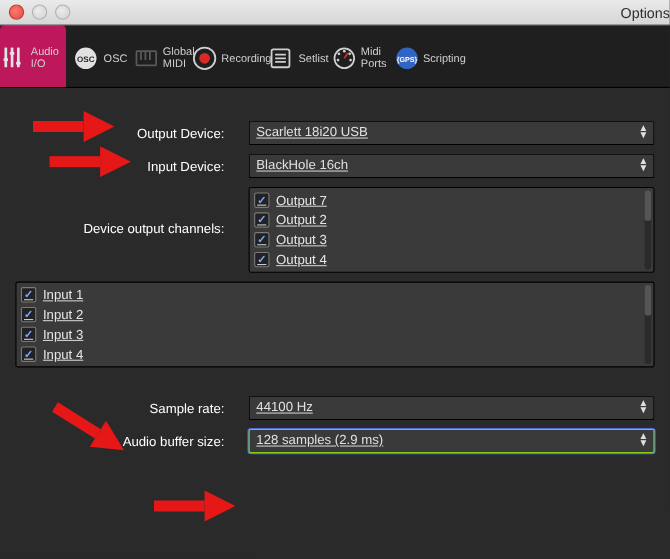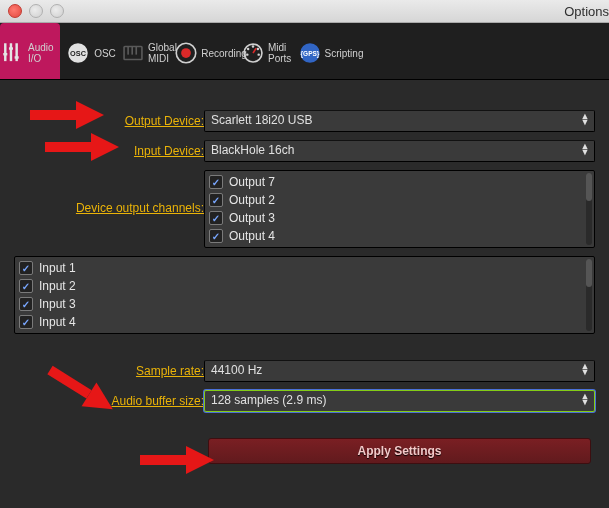--- a/index.html
+++ b/index.html
@@ -13,22 +13,22 @@
   .title{position:absolute;left:0;right:0;text-align:right;color:#2e2e2e;font-size:13px;}
   
   .tabs{height:56px;background:#1f1f1f;display:flex;border-bottom:1px solid #000;}
   .tab{width:60px;display:flex;flex-direction:row;align-items:center;justify-content:center;color:#d0d0d0;font-size:10px;padding-top:4px;gap:2px;}
   .tab.selected{background:#be185d;border-radius:4px 4px 0 0;}
   .tab .ico{width:28px;height:28px;display:flex;align-items:center;justify-content:center;}
   
   .body{position:relative;padding:30px 14px 0 14px;}
   .row{display:flex;align-items:center;margin-bottom:8px;min-height:22px;}
   .row.tall{align-items:flex-start;}
-  .lbl{width:190px;flex:0 0 190px;text-align:right;padding-right:0;color:#eab308;font-size:12px;line-height:20px;text-decoration:underline;}
-  .ctrl{flex:1;}
+  .lbl{width:190px;flex:0 0 190px;text-align:right;padding-right:22px;color:#ffffff;font-size:12px;line-height:20px;}
+  .ctrl{flex:1;text-decoration:underline;}
   .select{background:#3a3a3a;border:1px solid #000;border-top-color:#111;border-radius:2px;height:20px;line-height:18px;padding:0 22px 0 6px;color:#e0e0e0;position:relative;font-size:12px;}
   .select.hl{border:1px solid #84cc16;box-shadow:0 0 0 1px #4a6fd6;}
   .select .arrows{position:absolute;right:4px;top:2px;width:10px;display:flex;flex-direction:column;align-items:center;line-height:6px;color:#e0e0e0;font-size:9px;}
   .listbox{background:#3a3a3a;border:1px solid #000;border-radius:2px;padding:2px 4px;position:relative;}
   .listbox .item{display:flex;align-items:center;gap:6px;height:18px;color:#e6e6e6;font-size:12px;}
   .listbox .chk{width:12px;height:12px;background:#222;border:1px solid #7a7a7a;border-radius:2px;display:flex;align-items:center;justify-content:center;color:#79a7ff;font-size:10px;font-weight:700;}
   .listbox .scroll{position:absolute;right:2px;top:2px;bottom:2px;width:6px;background:#2a2a2a;border-radius:3px;}
   .listbox .scrollthumb{position:absolute;right:2px;top:2px;height:28px;width:6px;background:#555;border-radius:3px;}
   .applybtn{margin-left:4px;margin-right:4px;height:24px;background:linear-gradient(#7a1f23,#611a1d);border:1px solid #3d0e10;border-radius:3px;color:#f4c9c9;font-size:12px;font-weight:600;display:flex;align-items:center;justify-content:center;text-shadow:0 1px 1px #000;}
   .spacer{height:18px;}
@@ -96,20 +96,33 @@
     <div class="tab">
       <div class="ico">
         <svg viewBox="0 0 32 32" width="26" height="26">
             <circle cx="16" cy="16" r="12" fill="none" stroke="#d0d0d0" stroke-width="2"></circle>
             <circle cx="16" cy="16" r="6" fill="#da2929"></circle>
           </svg>
       </div>
       <span>Recording</span>
     </div>
 
+    <div class="tab">
+      <div class="ico">
+        <svg viewBox="0 0 32 32" width="26" height="26">
+            <g stroke="#d0d0d0" stroke-width="2" fill="none">
+              <rect x="6" y="6" width="20" height="20" rx="2"></rect>
+              <line x1="10" y1="12" x2="22" y2="12"></line>
+              <line x1="10" y1="16" x2="22" y2="16"></line>
+              <line x1="10" y1="20" x2="22" y2="20"></line>
+            </g>
+          </svg>
+      </div>
+      <span>Setlist</span>
+    </div>
 
 
     <div class="tab">
       <div class="ico">
         <svg viewBox="0 0 32 32" width="26" height="26">
             <circle cx="16" cy="16" r="11" fill="none" stroke="#d0d0d0" stroke-width="2"></circle>
             <circle cx="16" cy="8" r="1.5" fill="#d0d0d0"></circle>
             <circle cx="10" cy="11" r="1.5" fill="#d0d0d0"></circle>
             <circle cx="22" cy="11" r="1.5" fill="#d0d0d0"></circle>
             <circle cx="9" cy="18" r="1.5" fill="#d0d0d0"></circle>
@@ -222,28 +235,20 @@
       <div class="ctrl">
         <div class="select hl">
           <span>128 samples (2.9 ms)</span>
           <div class="arrows">▲<br>▼</div>
         </div>
       </div>
     </div>
 
     <div class="spacer"></div>
 
-    <div class="row">
-      <div class="lbl"></div>
-      <div class="ctrl">
-        <div class="applybtn">
-          <span>Apply Settings</span>
-        </div>
-      </div>
-    </div>
 
   </div>
 
   <svg class="arrowLayer">
     <defs>
       <g id="Arw">
         <rect x="0" y="-5" width="46" height="10" fill="#e61717"></rect>
         <polygon points="46,-14 46,14 74,0" fill="#e61717"></polygon>
       </g>
     </defs>

